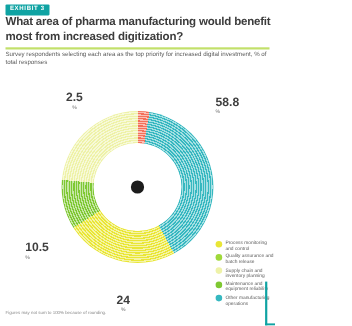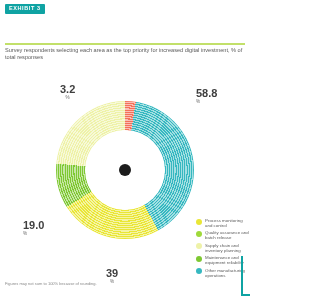--- a/index.html
+++ b/index.html
@@ -89,49 +89,50 @@
     font-size:4px;line-height:4.8px;color:#8a8a8a;
   }
 </style>
 </head>
 <body>
 
 <div id="page">
 
   <div class="exhibit-badge">EXHIBIT 3</div>
 
+  <div class="title">What area of pharma manufacturing would benefit most from increased digitization?</div>
 
   <div class="rule"></div>
 
   <div class="subtitle">Survey respondents selecting each area as the top priority for increased digital investment, % of total responses</div>
 
   <div class="donut-wrap">
     <div class="donut"></div>
     <div class="donut-stripes"></div>
     <div class="donut-hole"></div>
     <div class="donut-center-dot"></div>
   </div>
 
   <div class="vlabel vl-top">
-    <span class="num">3.2</span>
+    <span class="num">2.5</span>
     <span class="unit">%</span>
   </div>
 
   <div class="vlabel vl-right">
     <span class="num">58.8</span>
     <span class="unit">%</span>
   </div>
 
   <div class="vlabel vl-left">
-    <span class="num">19.0</span>
+    <span class="num">10.5</span>
     <span class="unit">%</span>
   </div>
 
   <div class="vlabel vl-bottom">
-    <span class="num">39</span>
+    <span class="num">24</span>
     <span class="unit">%</span>
   </div>
 
   <div class="legend">
     <div class="lg-row">
       <span class="lg-dot" style="background:#e9e636"></span>
       <span class="lg-txt">Process monitoring and control</span>
     </div>
     <div class="lg-row">
       <span class="lg-dot" style="background:#9fd93a"></span>

